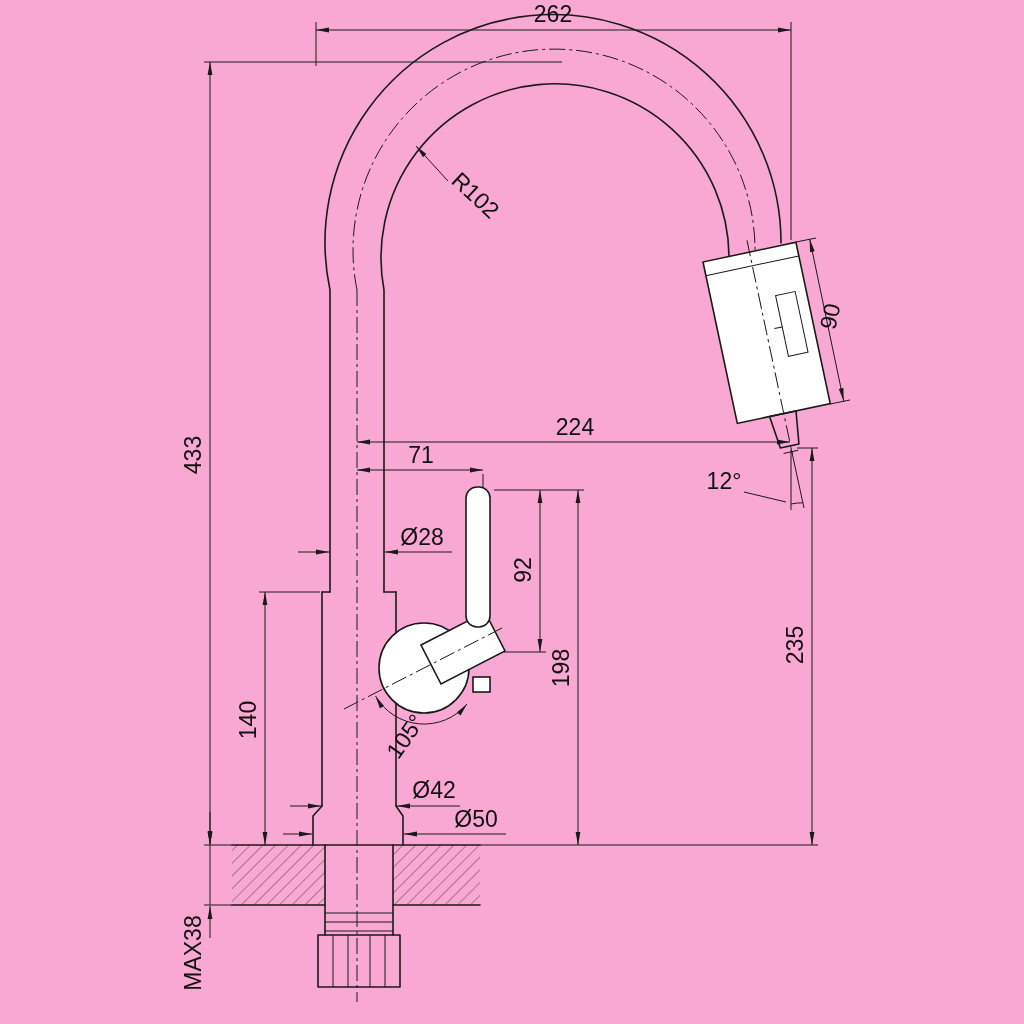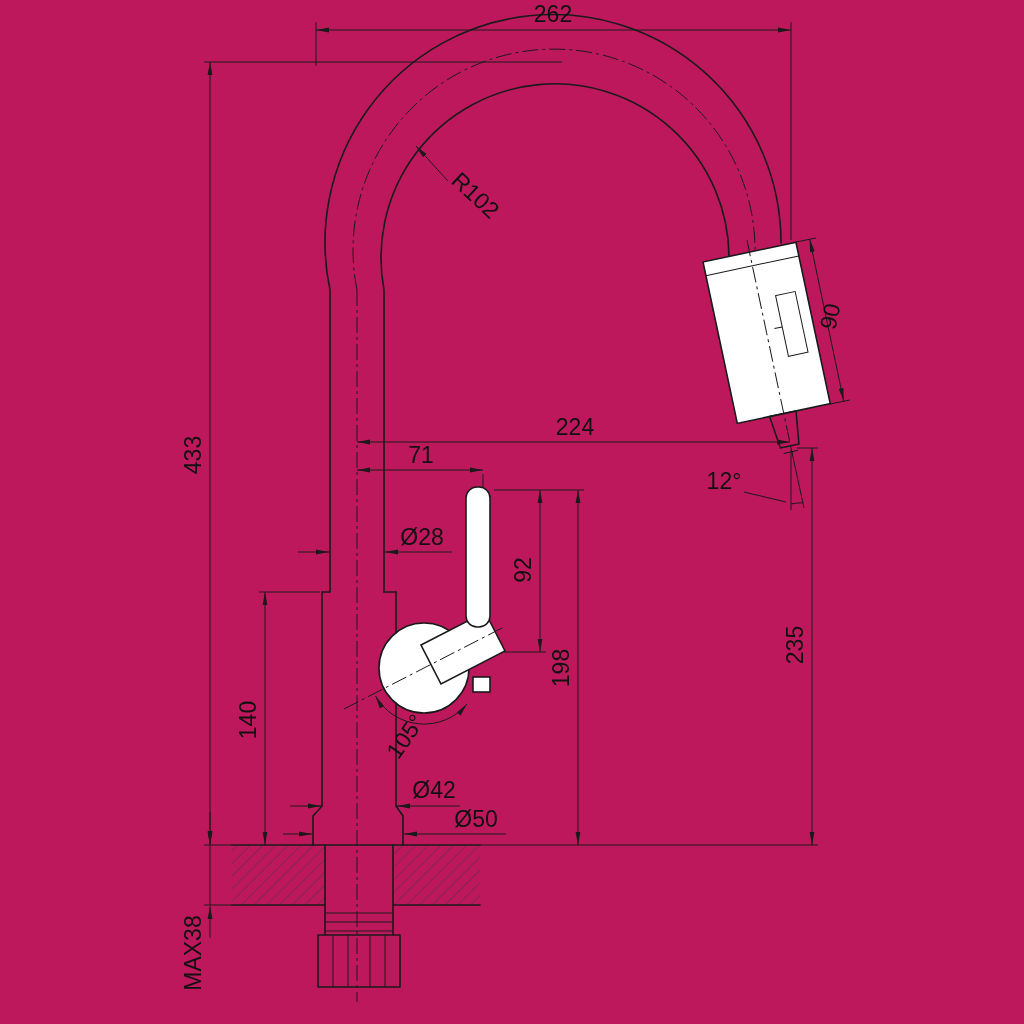--- a/index.html
+++ b/index.html
@@ -1,16 +1,16 @@
 <!DOCTYPE html>
 <html><head>
 <meta charset="utf-8">
 <style>
   html,body{margin:0;padding:0;background:#ffffff;}
-  .stage{width:1024px;height:1024px;background:#be185d;position:relative;overflow:hidden;}
+  .stage{width:1024px;height:1024px;background:#f9a8d4;position:relative;overflow:hidden;}
   svg{display:block;}
   svg text{
     font-family:"Liberation Sans", sans-serif;
     font-size:23px;
     fill:#111111;
     text-anchor:middle;
   }
   .outline{stroke:#1a1a1a;stroke-width:1.6;fill:none;stroke-linecap:round;stroke-linejoin:round;}
   .thin{stroke:#1a1a1a;stroke-width:1;fill:none;}
   .cl{stroke:#1a1a1a;stroke-width:1;fill:none;stroke-dasharray:16 4 3 4;}

